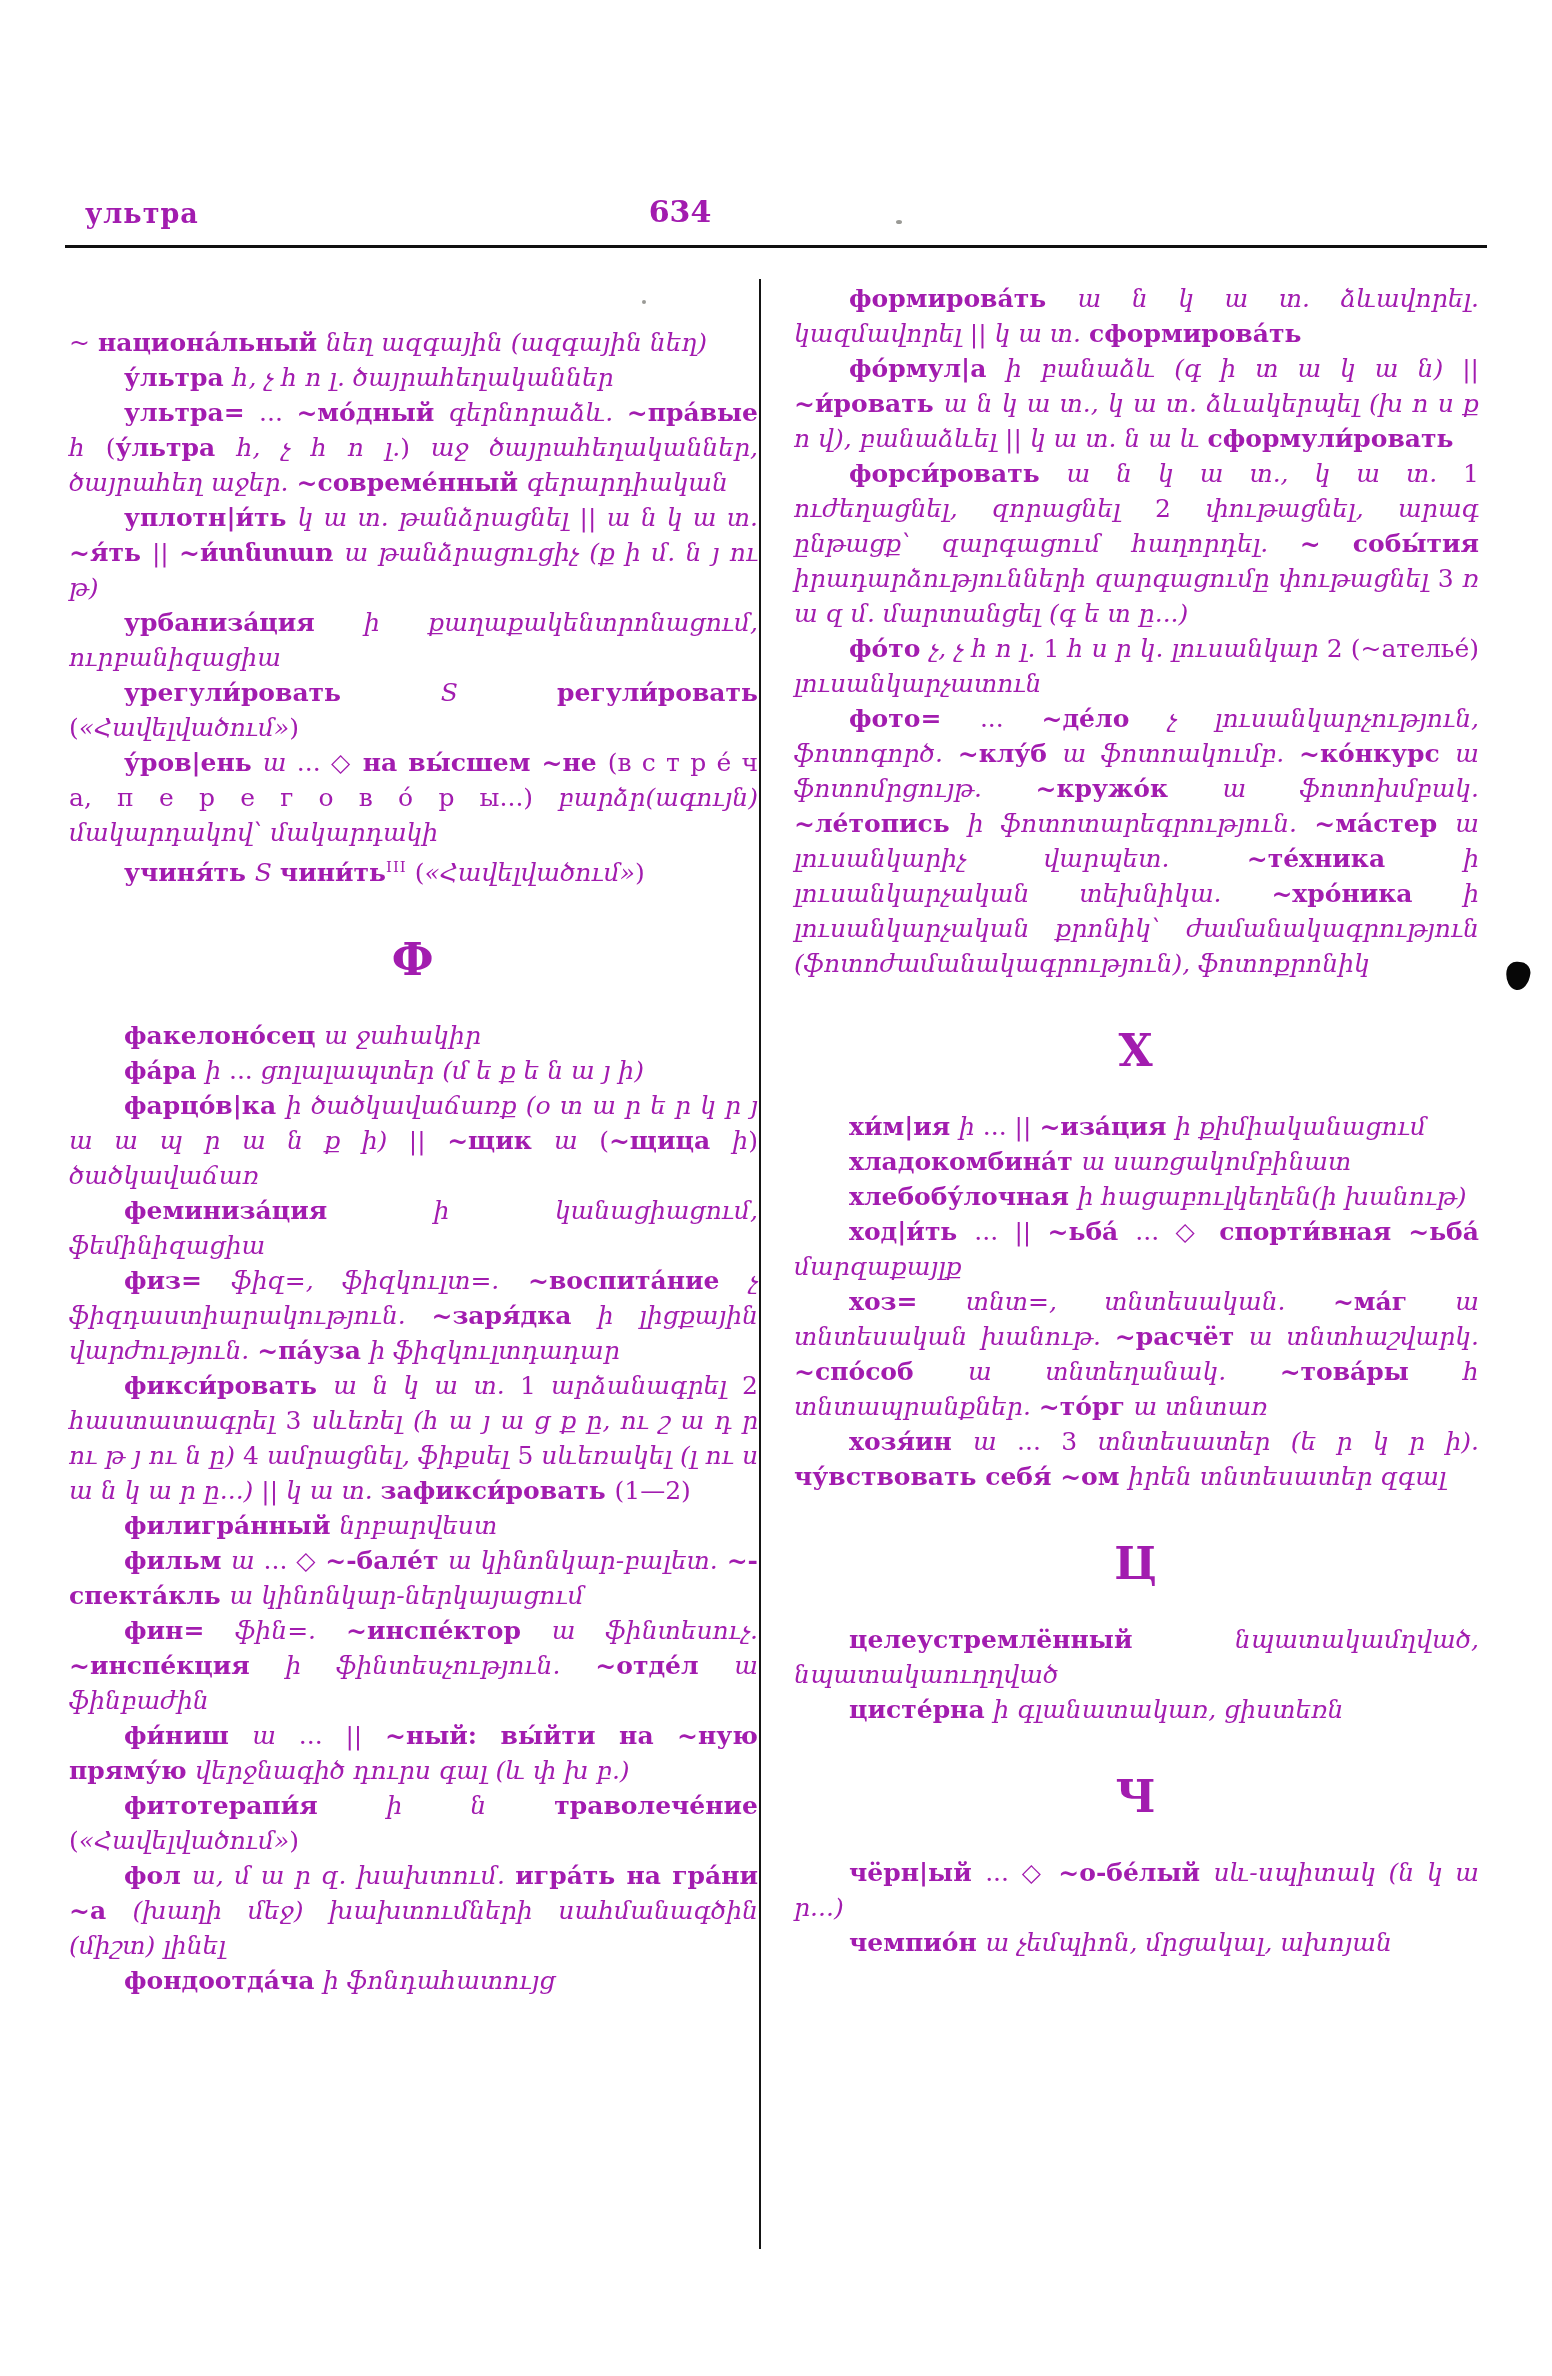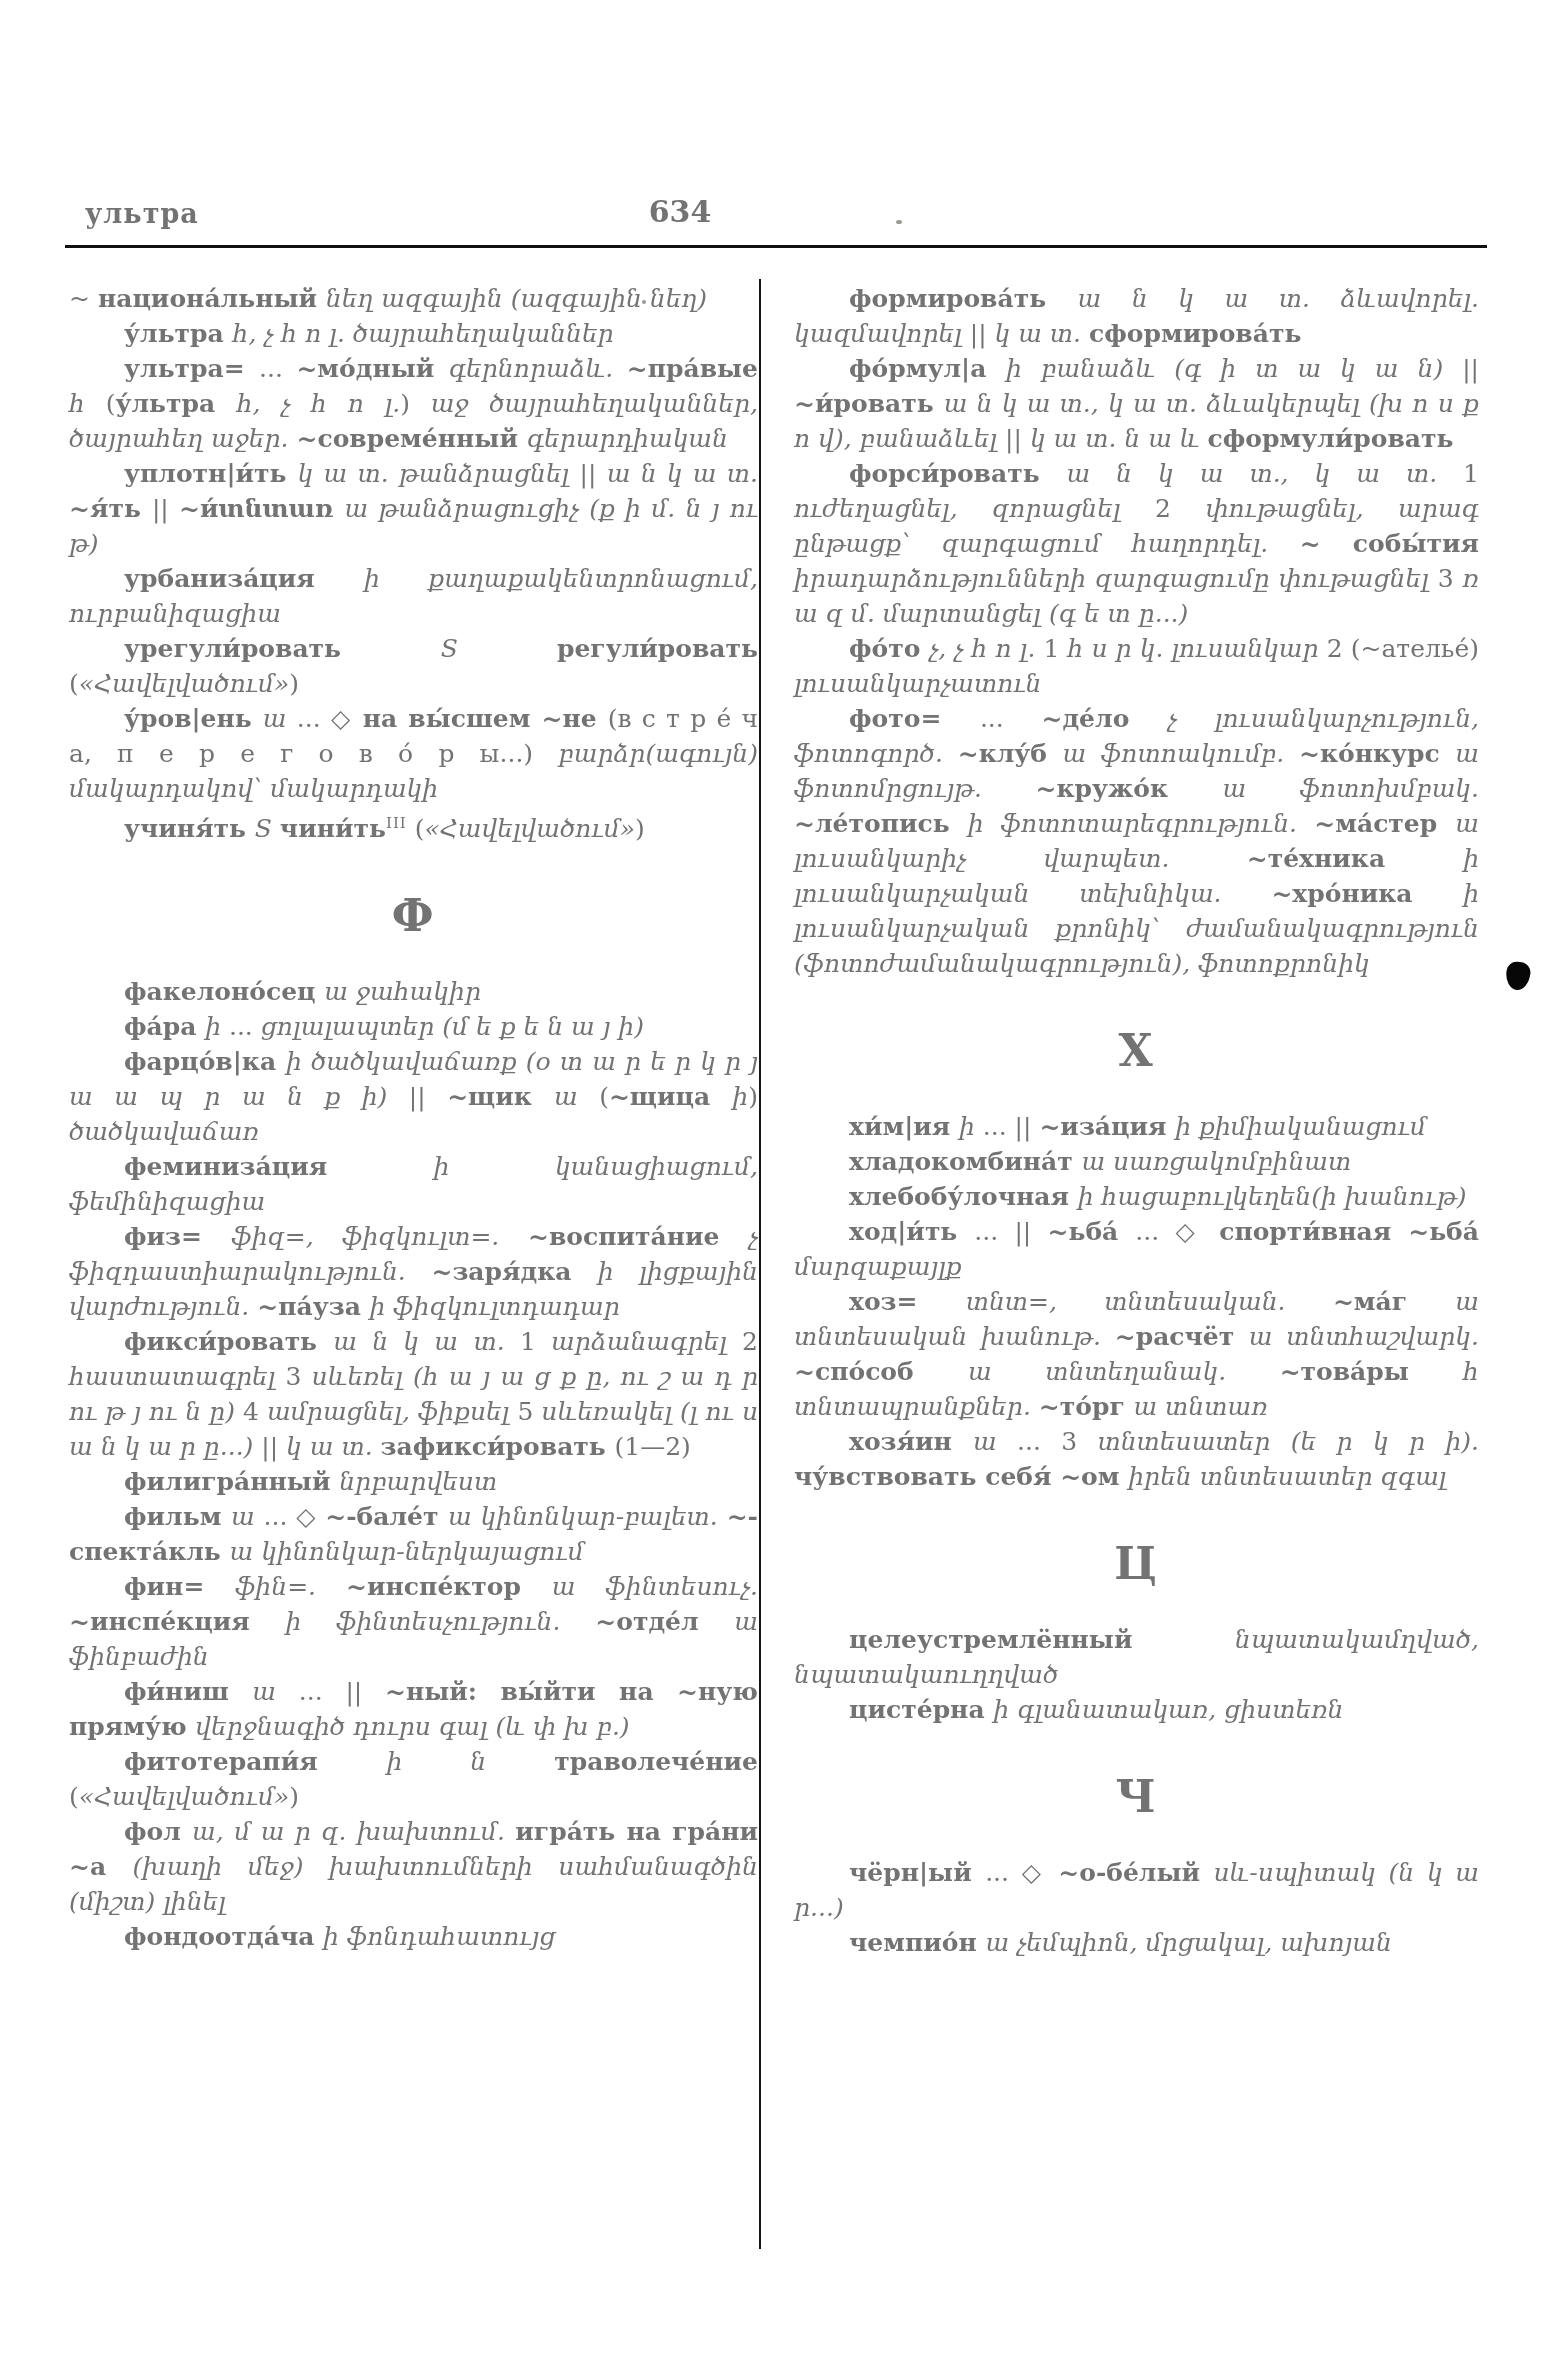--- a/index.html
+++ b/index.html
@@ -1,21 +1,21 @@
 <!DOCTYPE html>
 <html><head>
 <meta charset="utf-8">
 <style>
   html,body{margin:0;padding:0;background:#e9e9e7;}
   .page{
     position:relative;
     width:1552px;height:2376px;
     background:#ffffff;
     font-family:"DejaVu Serif","DejaVu Sans",serif;
-    color:#737373;
+    color:#a21caf;
     overflow:hidden;
   }
   .running-head{
     position:absolute;top:198px;left:85px;
     font-size:27px;font-weight:bold;letter-spacing:1px;
   }
   .page-number{
     position:absolute;top:194px;left:0;width:1360px;
     text-align:center;font-size:30px;font-weight:bold;
   }
@@ -25,21 +25,21 @@
   }
   .column-divider{
     position:absolute;top:279px;left:759px;width:2px;height:1970px;
     background:#151515;
   }
   .columns{
     position:absolute;top:281px;left:69px;width:1410px;
     display:flex;
   }
   .col{width:689px;}
-  .col-left{margin-right:36px;}
+  .col-left{margin-right:36px;margin-top:44px;}
   .col-right{width:685px;}
   p.entry{
     margin:0;padding:0;
     font-size:25px;line-height:35px;
     text-align:justify;
   }
   p.entry.indent{text-indent:55px;}
   .seg-h{font-weight:bold;}
   .seg-a{font-style:italic;}
   .seg-p{font-weight:normal;}

